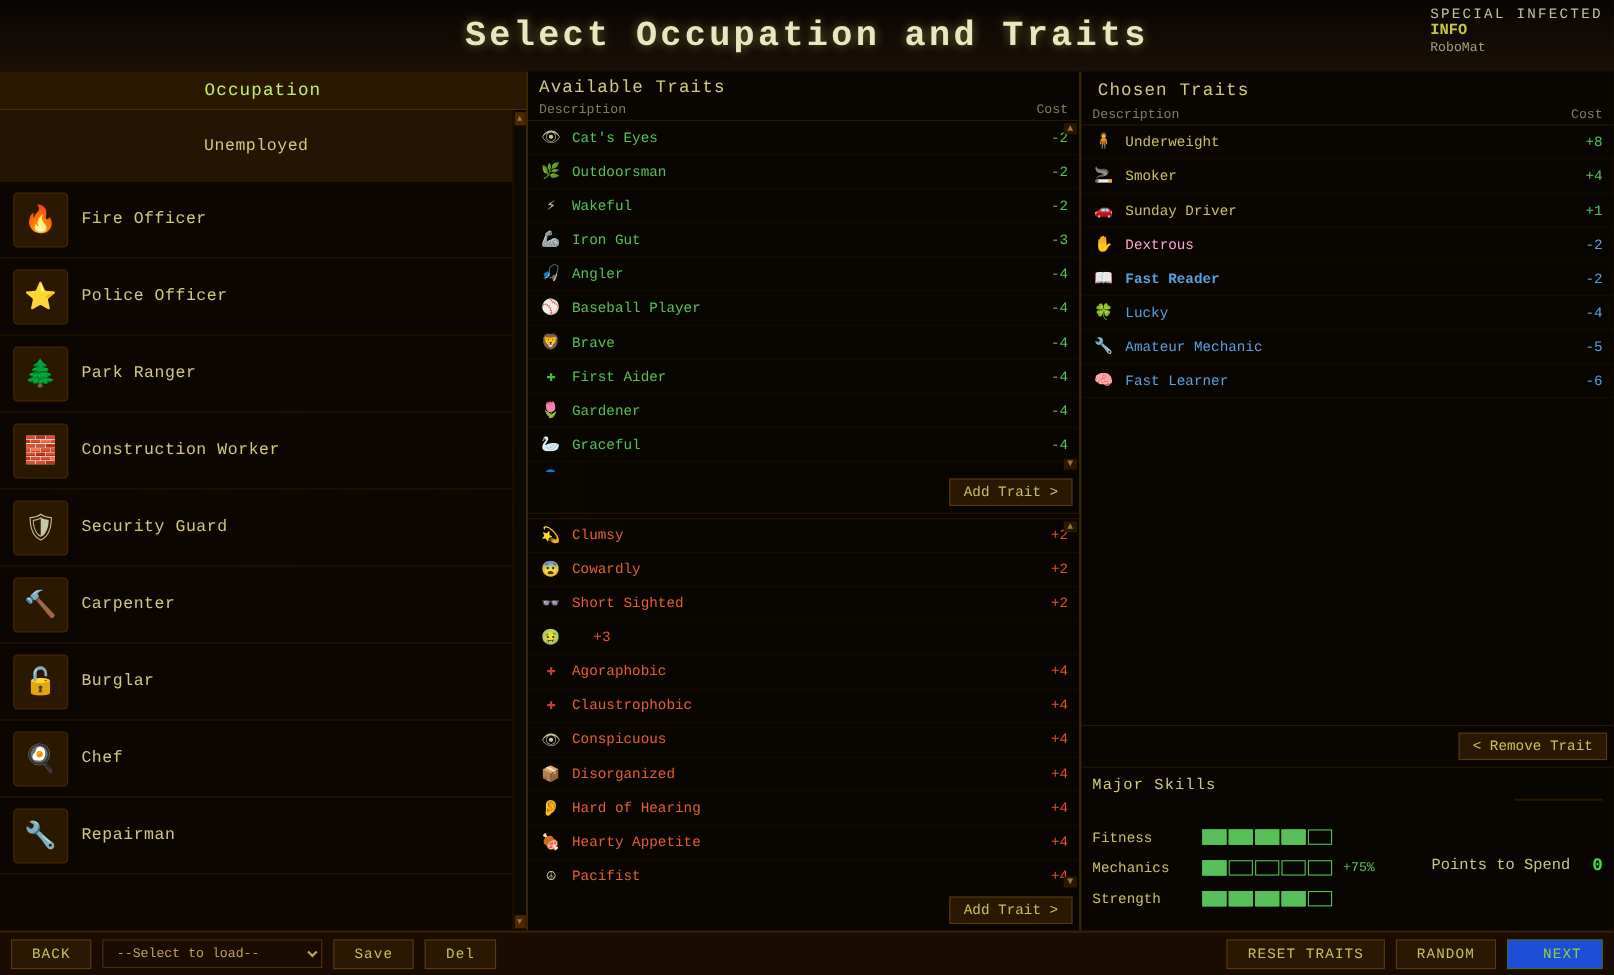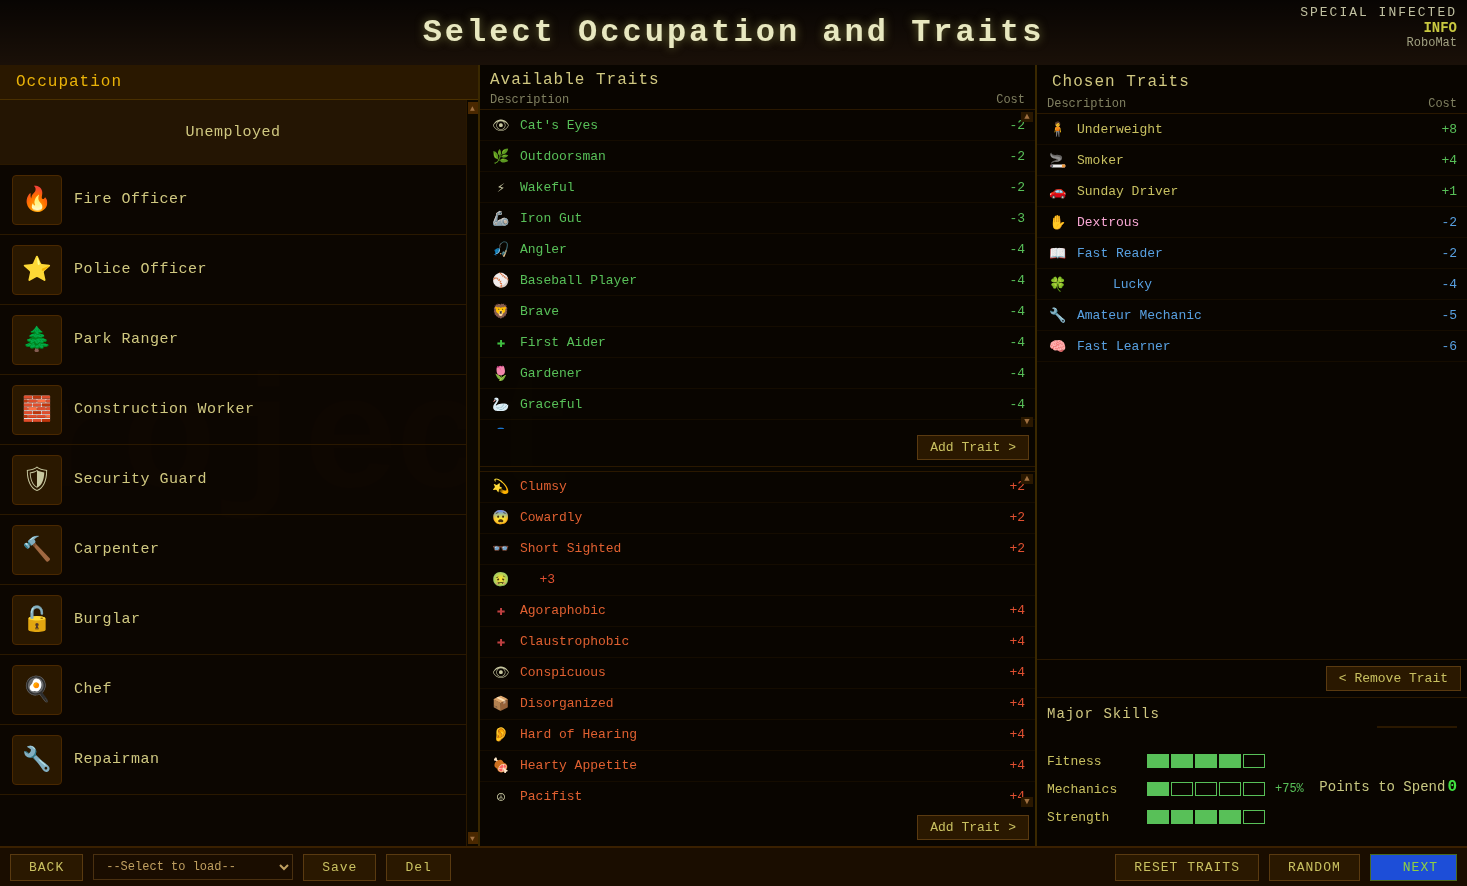--- a/index.html
+++ b/index.html
@@ -44,21 +44,20 @@
       color: #e8e8c0;
       letter-spacing: 3px;
       text-shadow: 0 0 10px rgba(200,200,100,0.5);
     }
 
     
     .top-right {
       position: absolute;
       top: 5px; right: 10px;
       z-index: 20;
-      text-align: right;
       font-family: Liberation Mono, monospace;
     }
     .special-infected {
       color: #c0c0a0;
       font-size: 13px;
       letter-spacing: 2px;
     }
     .info-btn {
       color: #c8c840;
       font-size: 14px;
@@ -83,23 +82,24 @@
       width: 480px;
       background: rgba(10,5,0,0.85);
       border-right: 2px solid #3a2800;
       display: flex;
       flex-direction: column;
     }
     .panel-header {
       background: #2a1800;
       padding: 8px 16px;
       font-size: 16px;
-      color: #eab308;
+      color: #bef264;
       border-bottom: 1px solid #4a3000;
       letter-spacing: 1px;
+      text-align: center;
     }
     .occupation-list {
       flex: 1;
       overflow-y: auto;
       scrollbar-width: thin;
       scrollbar-color: #5a3a00 #1a0d00;
     }
     .occupation-item {
       display: flex;
       align-items: center;
@@ -169,21 +169,21 @@
       padding: 4px 12px;
       cursor: pointer;
       font-size: 13px;
       font-family: 'Courier New', monospace;
       margin: 4px;
       align-self: flex-end;
     }
 
     
     .chosen-panel {
-      width: 430px;
+      width: 484px;
       background: rgba(8,4,0,0.9);
       display: flex;
       flex-direction: column;
     }
     .chosen-header {
       padding: 8px 15px 4px;
       font-size: 16px;
       color: #d0c880;
       letter-spacing: 1px;
     }
@@ -596,26 +596,26 @@
         <div class="chosen-trait-cost-pos">+1</div>
       </div>
 
       <div class="trait-item">
         <div class="trait-icon">✋</div>
         <div class="chosen-trait-name" style="color:#f9a8d4;">Dextrous</div>
         <div class="chosen-trait-cost-neg">-2</div>
       </div>
       <div class="trait-item">
         <div class="trait-icon">📖</div>
-        <div class="chosen-trait-name" style="color:#58a0e0;">Fast Reader</div>
+        <div class="chosen-trait-name" style="color:#58a0e0;font-weight:bold;">Fast Reader</div>
         <div class="chosen-trait-cost-neg">-2</div>
       </div>
       <div class="trait-item">
         <div class="trait-icon">🍀</div>
-        <div class="chosen-trait-name" style="color:#58a0e0;margin-left:36px;">Lucky</div>
+        <div class="chosen-trait-name" style="color:#58a0e0;">Lucky</div>
         <div class="chosen-trait-cost-neg">-4</div>
       </div>
       <div class="trait-item">
         <div class="trait-icon">🔧</div>
         <div class="chosen-trait-name" style="color:#58a0e0;">Amateur Mechanic</div>
         <div class="chosen-trait-cost-neg">-5</div>
       </div>
       <div class="trait-item">
         <div class="trait-icon">🧠</div>
         <div class="chosen-trait-name" style="color:#58a0e0;">Fast Learner</div>
@@ -662,21 +662,21 @@
         <div class="skill-bar-container">
           <div class="skill-bar-pip filled"></div>
           <div class="skill-bar-pip filled"></div>
           <div class="skill-bar-pip filled"></div>
           <div class="skill-bar-pip filled"></div>
           <div class="skill-bar-pip empty"></div>
         </div>
       </div>
     </div>
 
-    <div style="position:absolute; bottom:50px; right:10px; display:flex; align-items:center; gap:2px;">
+    <div style="position:absolute; bottom:50px; right:10px; display:flex; align-items:center; gap:20px;">
       <span class="points-label">Points to Spend</span>
       <span class="points-value">0</span>
     </div>
 
   </div>
 
 </div>
 
 <div class="bottom-bar">
   <button class="bottom-btn">BACK</button>

